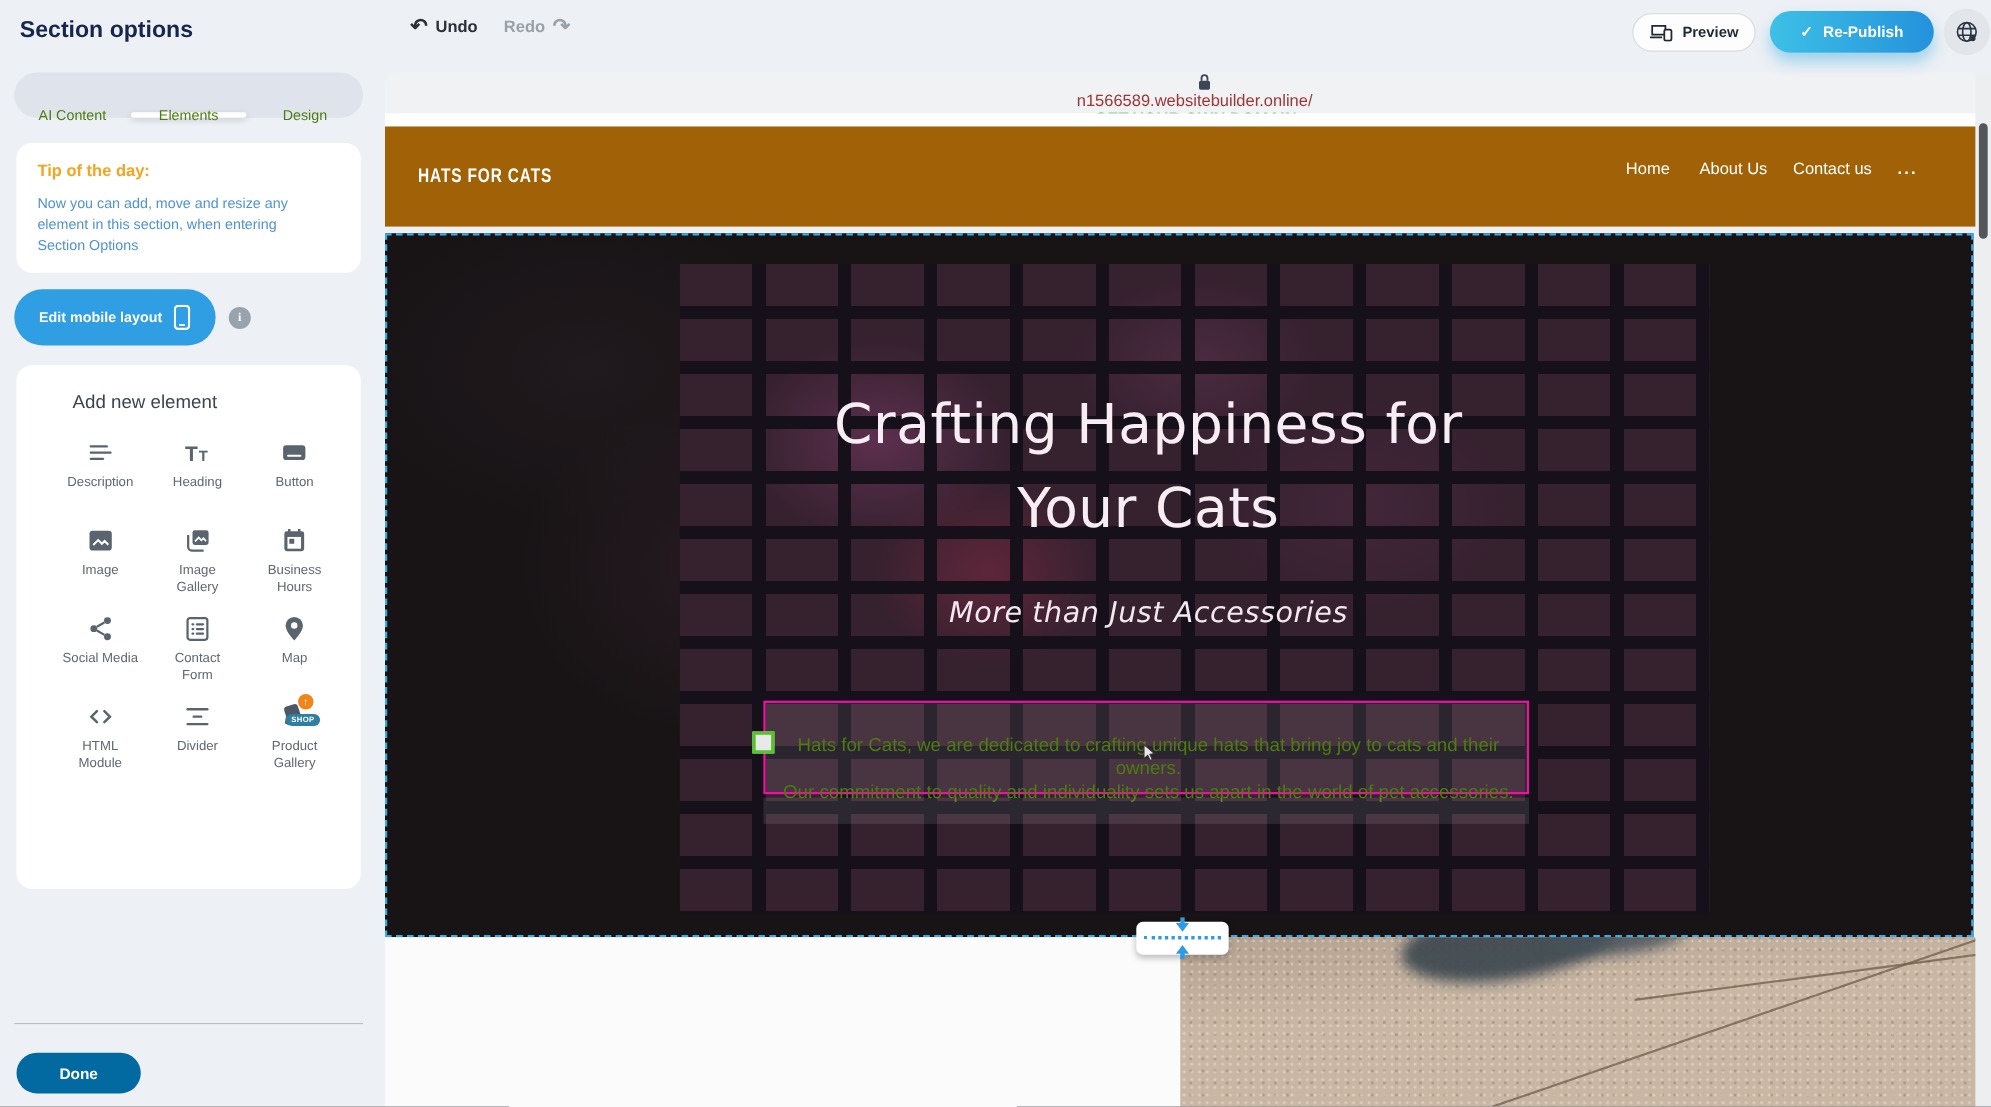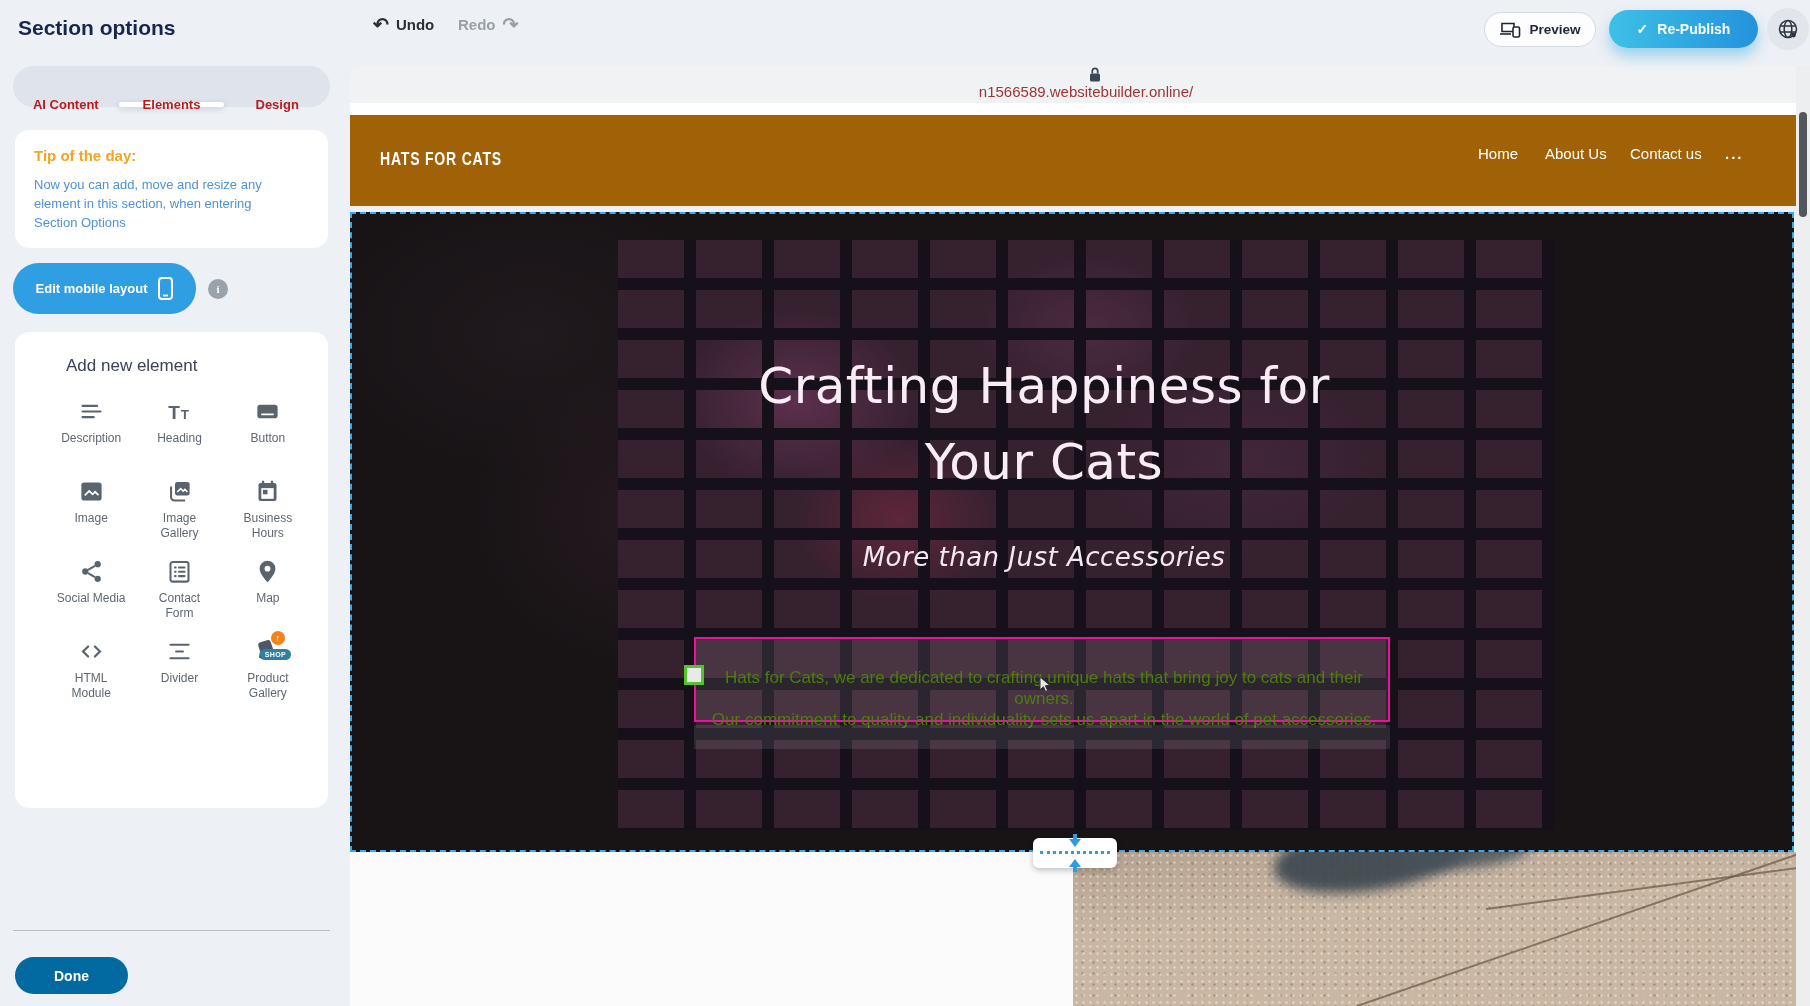--- a/index.html
+++ b/index.html
@@ -13,21 +13,21 @@
   #undo-btn { left:373px; color:#2b2f36; }
   #redo-btn { left:458px; color:#9aa0a8; }
   .histglyph { font-size:19px; line-height:1; }
   #preview-btn { position:absolute; left:1484px; top:12px; width:112px; height:35px; border-radius:18px; background:#fdfdfe; border:1px solid #d4d9e0; display:flex; align-items:center; justify-content:center; gap:8px; font-size:13.5px; font-weight:bold; color:#1f2733; cursor:pointer; }
   #republish-btn { position:absolute; left:1609px; top:10px; width:149px; height:38px; border-radius:19px; background:linear-gradient(90deg,#3dc0e6,#2492dc); display:flex; align-items:center; justify-content:center; gap:9px; color:#fff; font-size:14px; font-weight:bold; cursor:pointer; box-shadow:0 8px 14px rgba(54,170,224,.45); }
   #globe-btn { position:absolute; left:1767px; top:8px; width:42px; height:42px; border-radius:50%; background:#e2e6eb; display:flex; align-items:center; justify-content:center; cursor:pointer; }
 
   
   #sidebar { position:absolute; left:0; top:0; width:350px; height:1006px; background:#edf0f5; z-index:20; }
   #tabs { position:absolute; left:13px; top:66px; width:317px; height:41px; background:#dee3ec; border-radius:21px; display:flex; }
-  .tab { flex:1; display:flex; align-items:center; justify-content:center; font-size:13px; font-weight:bold; color:#b91c1c; border-radius:21px; cursor:pointer;margin-top:36px; }
+  .tab { flex:1; display:flex; align-items:center; justify-content:center; font-size:13px; font-weight:normal; color:#4d7c0f; border-radius:21px; cursor:pointer;margin-top:36px; }
   .tab.active { background:#fff; box-shadow:0 2px 6px rgba(40,50,70,.18); }
   #tip-card { position:absolute; left:15px; top:130px; width:313px; height:118px; background:#fff; border-radius:14px; padding:17px 19px; }
   #tip-title { color:#f5a41f; font-size:15px; font-weight:bold; }
   #tip-body { margin-top:11px; color:#4f92d6; font-size:13px; line-height:19px; width:262px; }
   #edit-mobile-btn { position:absolute; left:13px; top:263px; width:183px; height:51px; border-radius:26px; background:#2f9ee2; display:flex; align-items:center; justify-content:center; gap:11px; color:#fff; font-size:13px; font-weight:bold; cursor:pointer; }
   #info-btn { position:absolute; left:208px; top:279px; width:20px; height:20px; border-radius:50%; background:#99a3ad; color:#fff; font-size:11px; font-weight:bold; display:flex; align-items:center; justify-content:center; font-family:"Liberation Serif",serif; cursor:pointer; }
   #addnew-card { position:absolute; left:15px; top:332px; width:313px; height:476px; background:#fff; border-radius:14px; padding:24px 16px 0 32px; }
   #addnew-title { font-size:17px; color:#3a4354; margin-left:19px; }
   #el-grid { margin-top:22px; display:grid; grid-template-columns:repeat(3,1fr); grid-auto-rows:80px; }
   .el { display:flex; flex-direction:column; align-items:center; cursor:pointer; }

